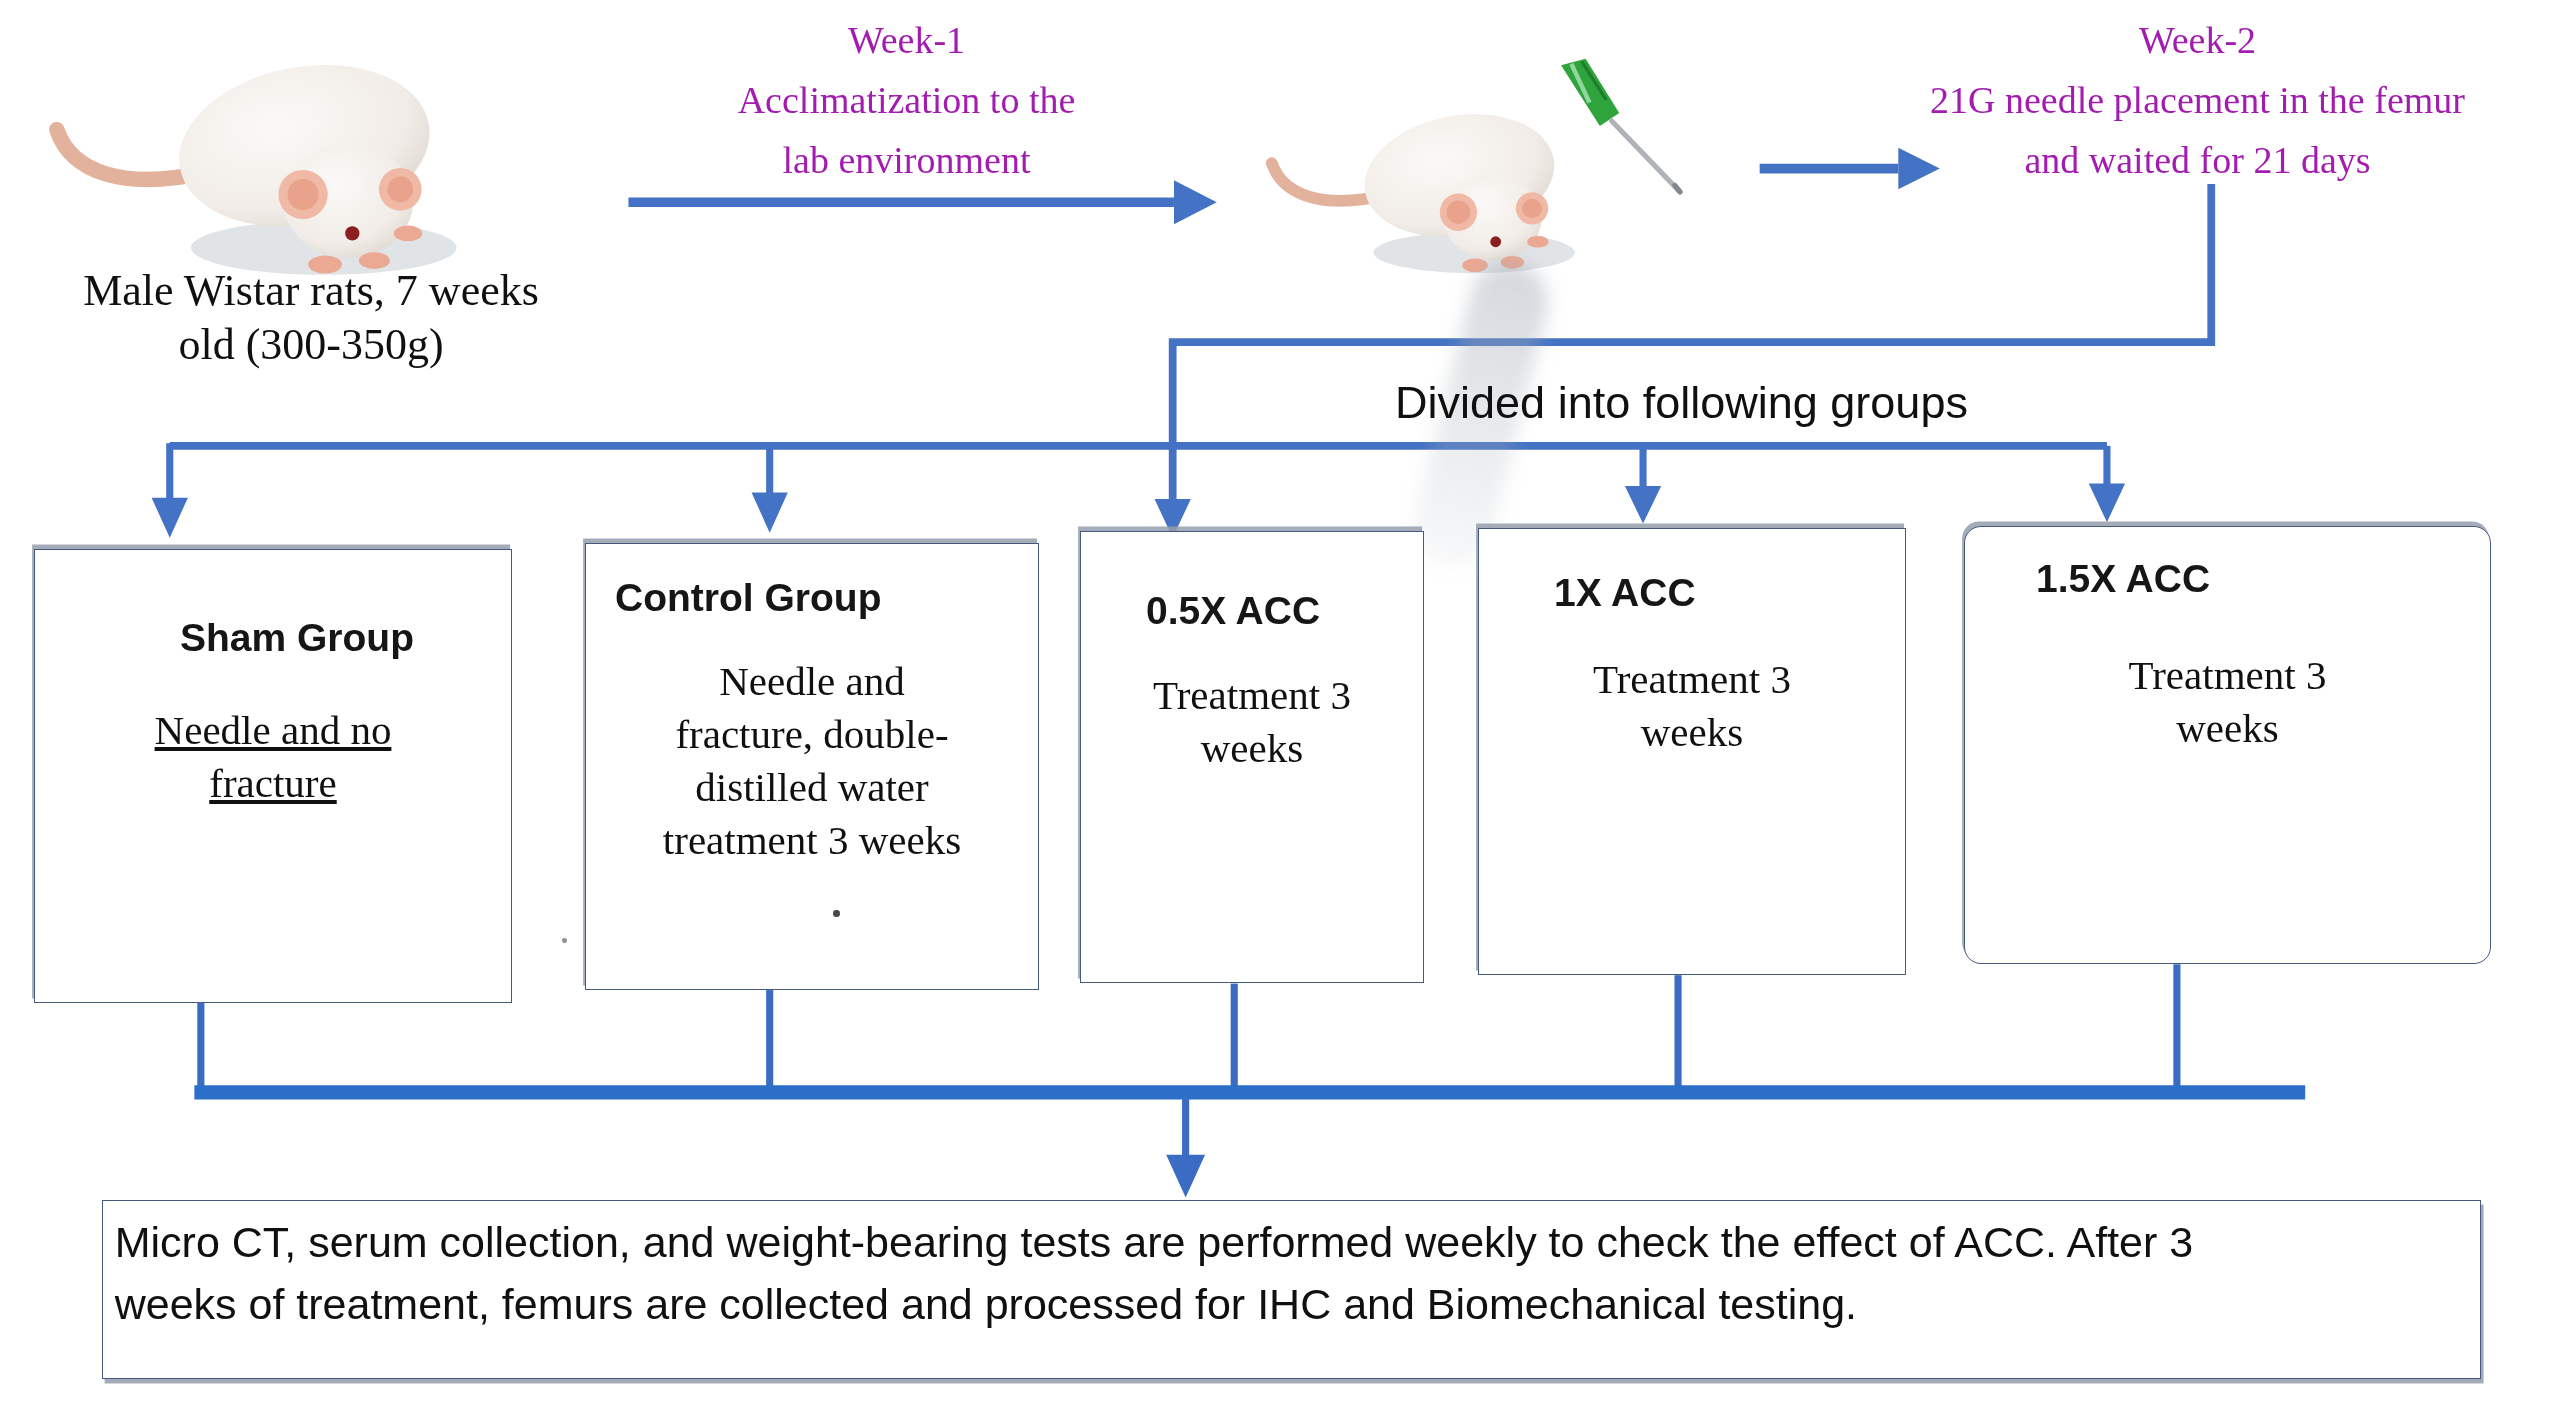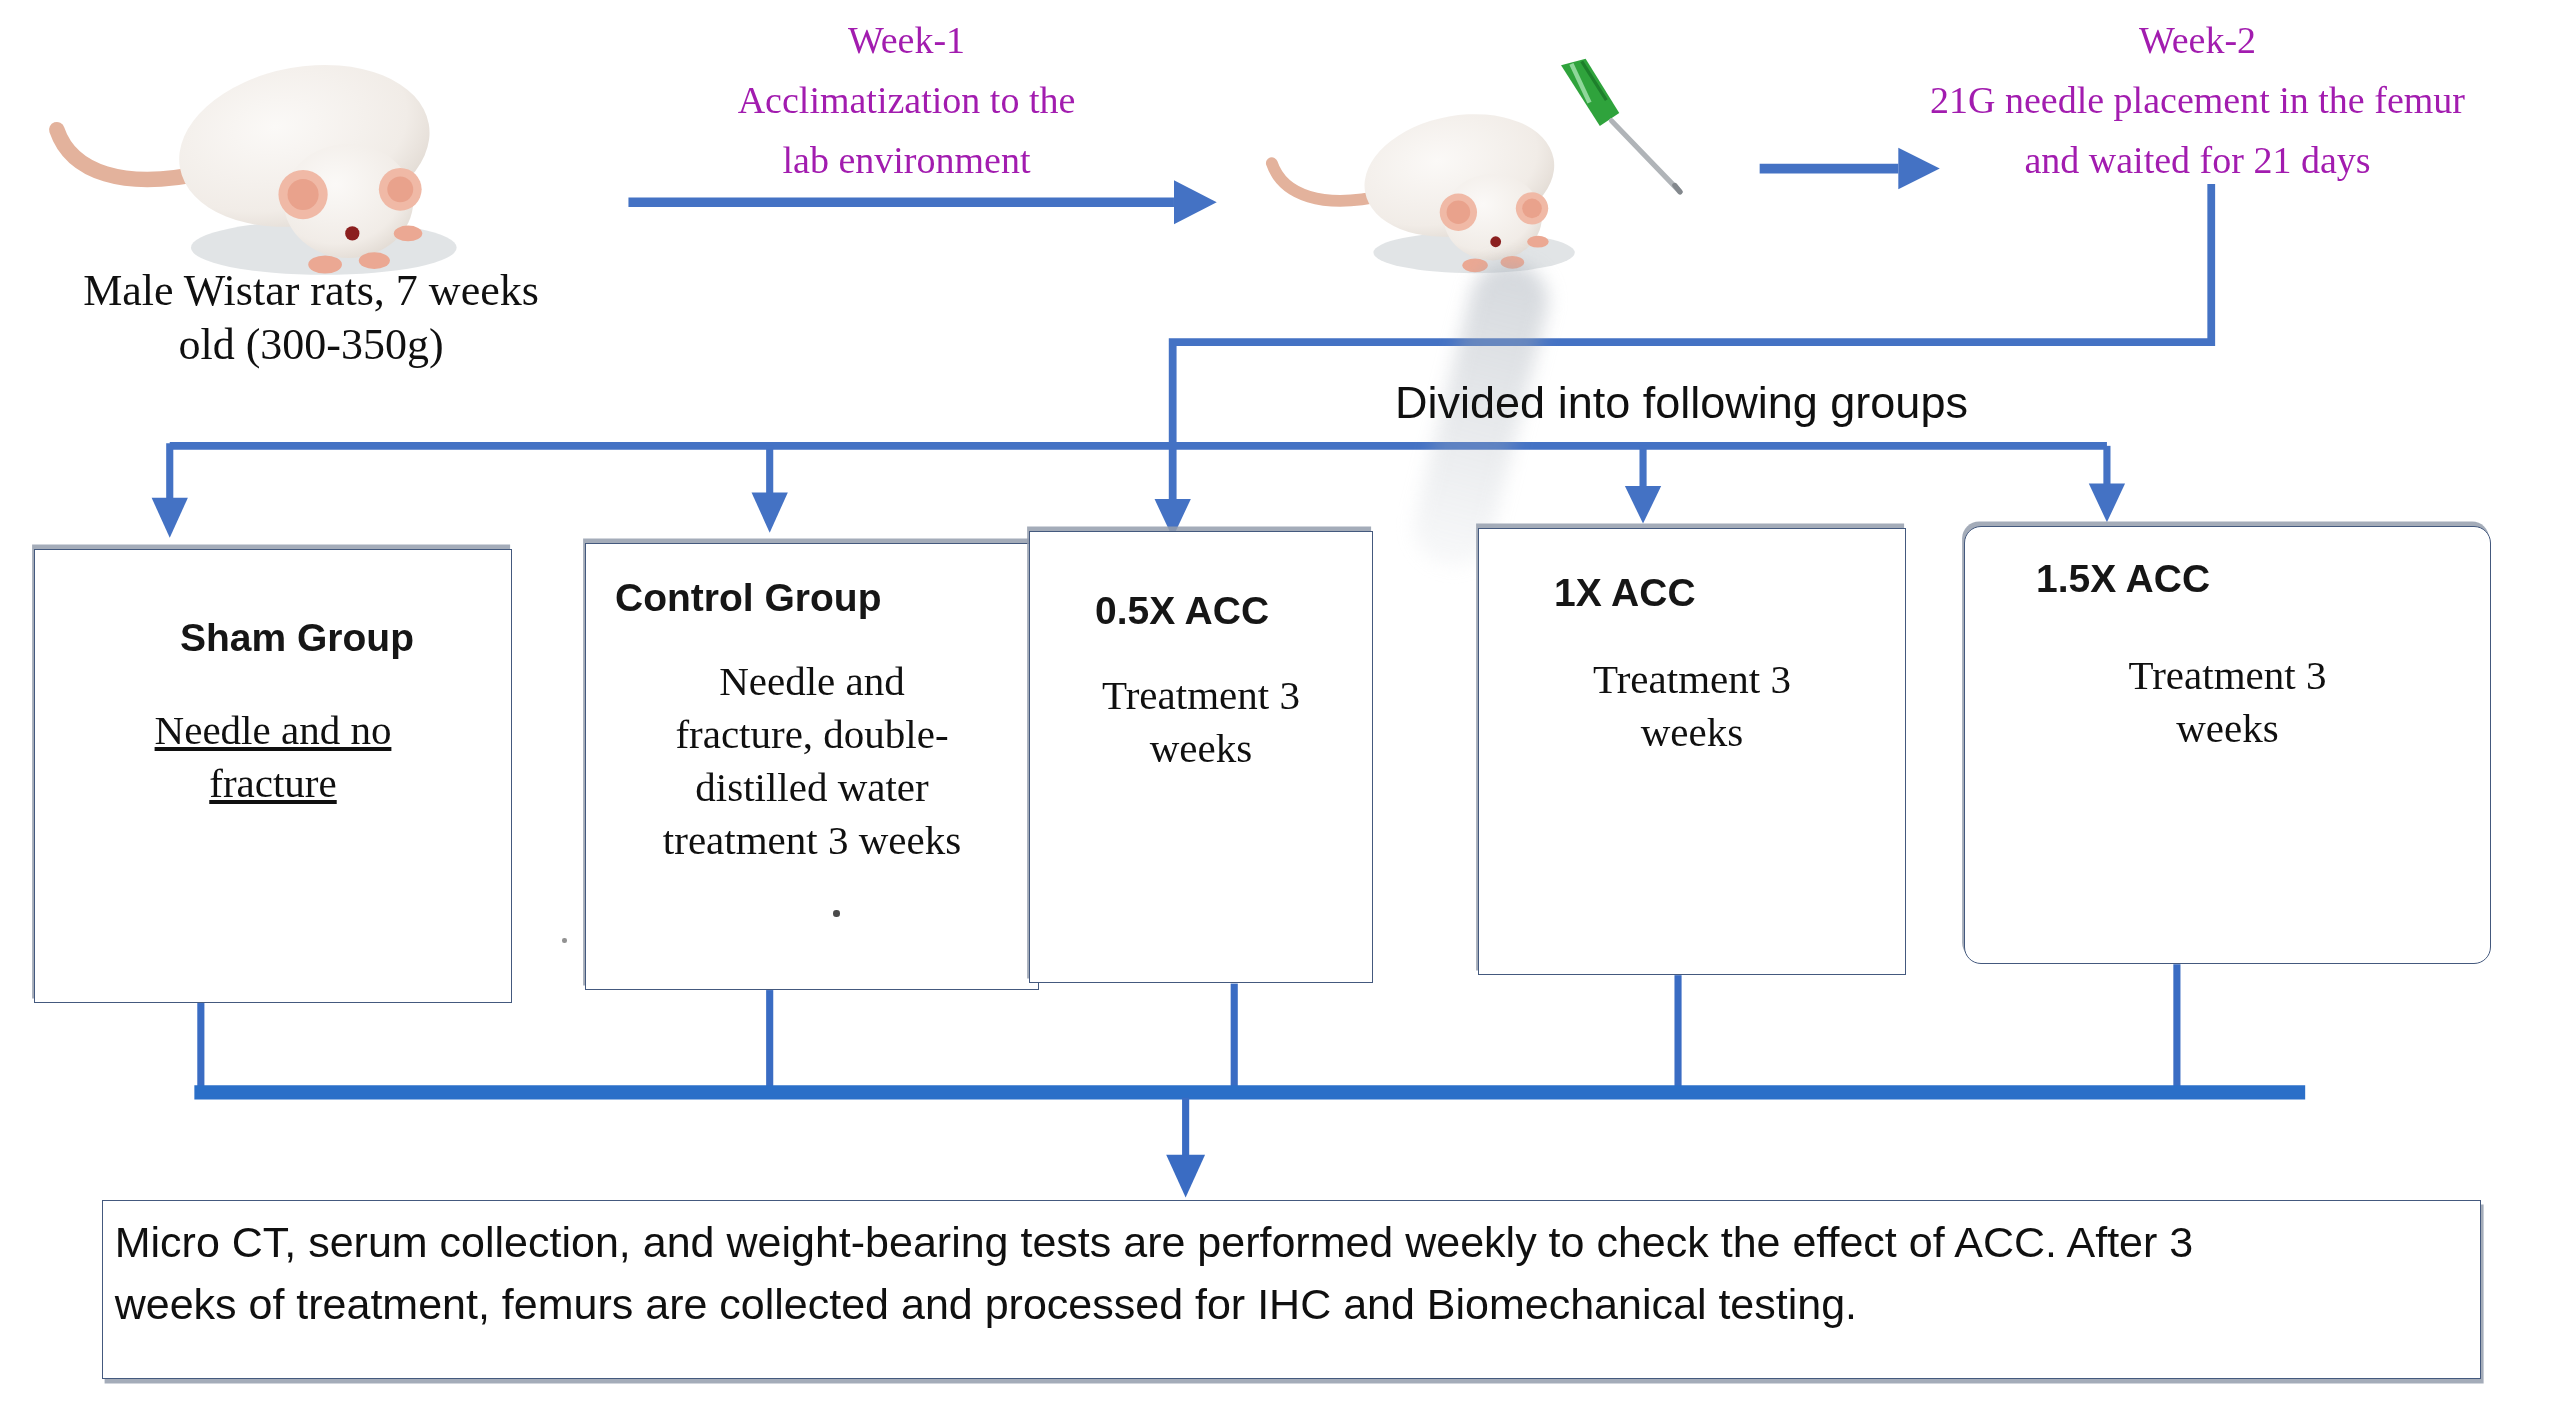--- a/index.html
+++ b/index.html
@@ -164,21 +164,21 @@
   <div class="group-box" style="left:34px;top:549px;width:478px;height:454px;">
     <div class="group-title" style="padding:65px 0 0 48px;text-align:center;">Sham Group</div>
     <div class="group-body" style="margin-top:44px;text-decoration:underline;">Needle and no<br>fracture</div>
   </div>
 
   <div class="group-box" style="left:547px;top:543px;width:454px;height:447px;margin-left:38px;">
     <div class="group-title" style="padding:31px 0 0 29px;">Control Group</div>
     <div class="group-body" style="margin-top:35px;">Needle and<br>fracture, double-<br>distilled water<br>treatment 3 weeks</div>
   </div>
 
-  <div class="group-box" style="left:1029px;top:531px;width:344px;height:452px;">
+  <div class="group-box" style="left:1080px;top:531px;width:344px;height:452px;">
     <div class="group-title" style="padding:56px 0 0 65px;">0.5X ACC</div>
     <div class="group-body" style="margin-top:36px;">Treatment 3<br>weeks</div>
   </div>
 
   <div class="group-box" style="left:1478px;top:528px;width:428px;height:447px;">
     <div class="group-title" style="padding:41px 0 0 75px;">1X ACC</div>
     <div class="group-body" style="margin-top:38px;">Treatment 3<br>weeks</div>
   </div>
 
   <div class="group-box" style="left:1964px;top:526px;width:527px;height:438px;border-radius:17px;">

